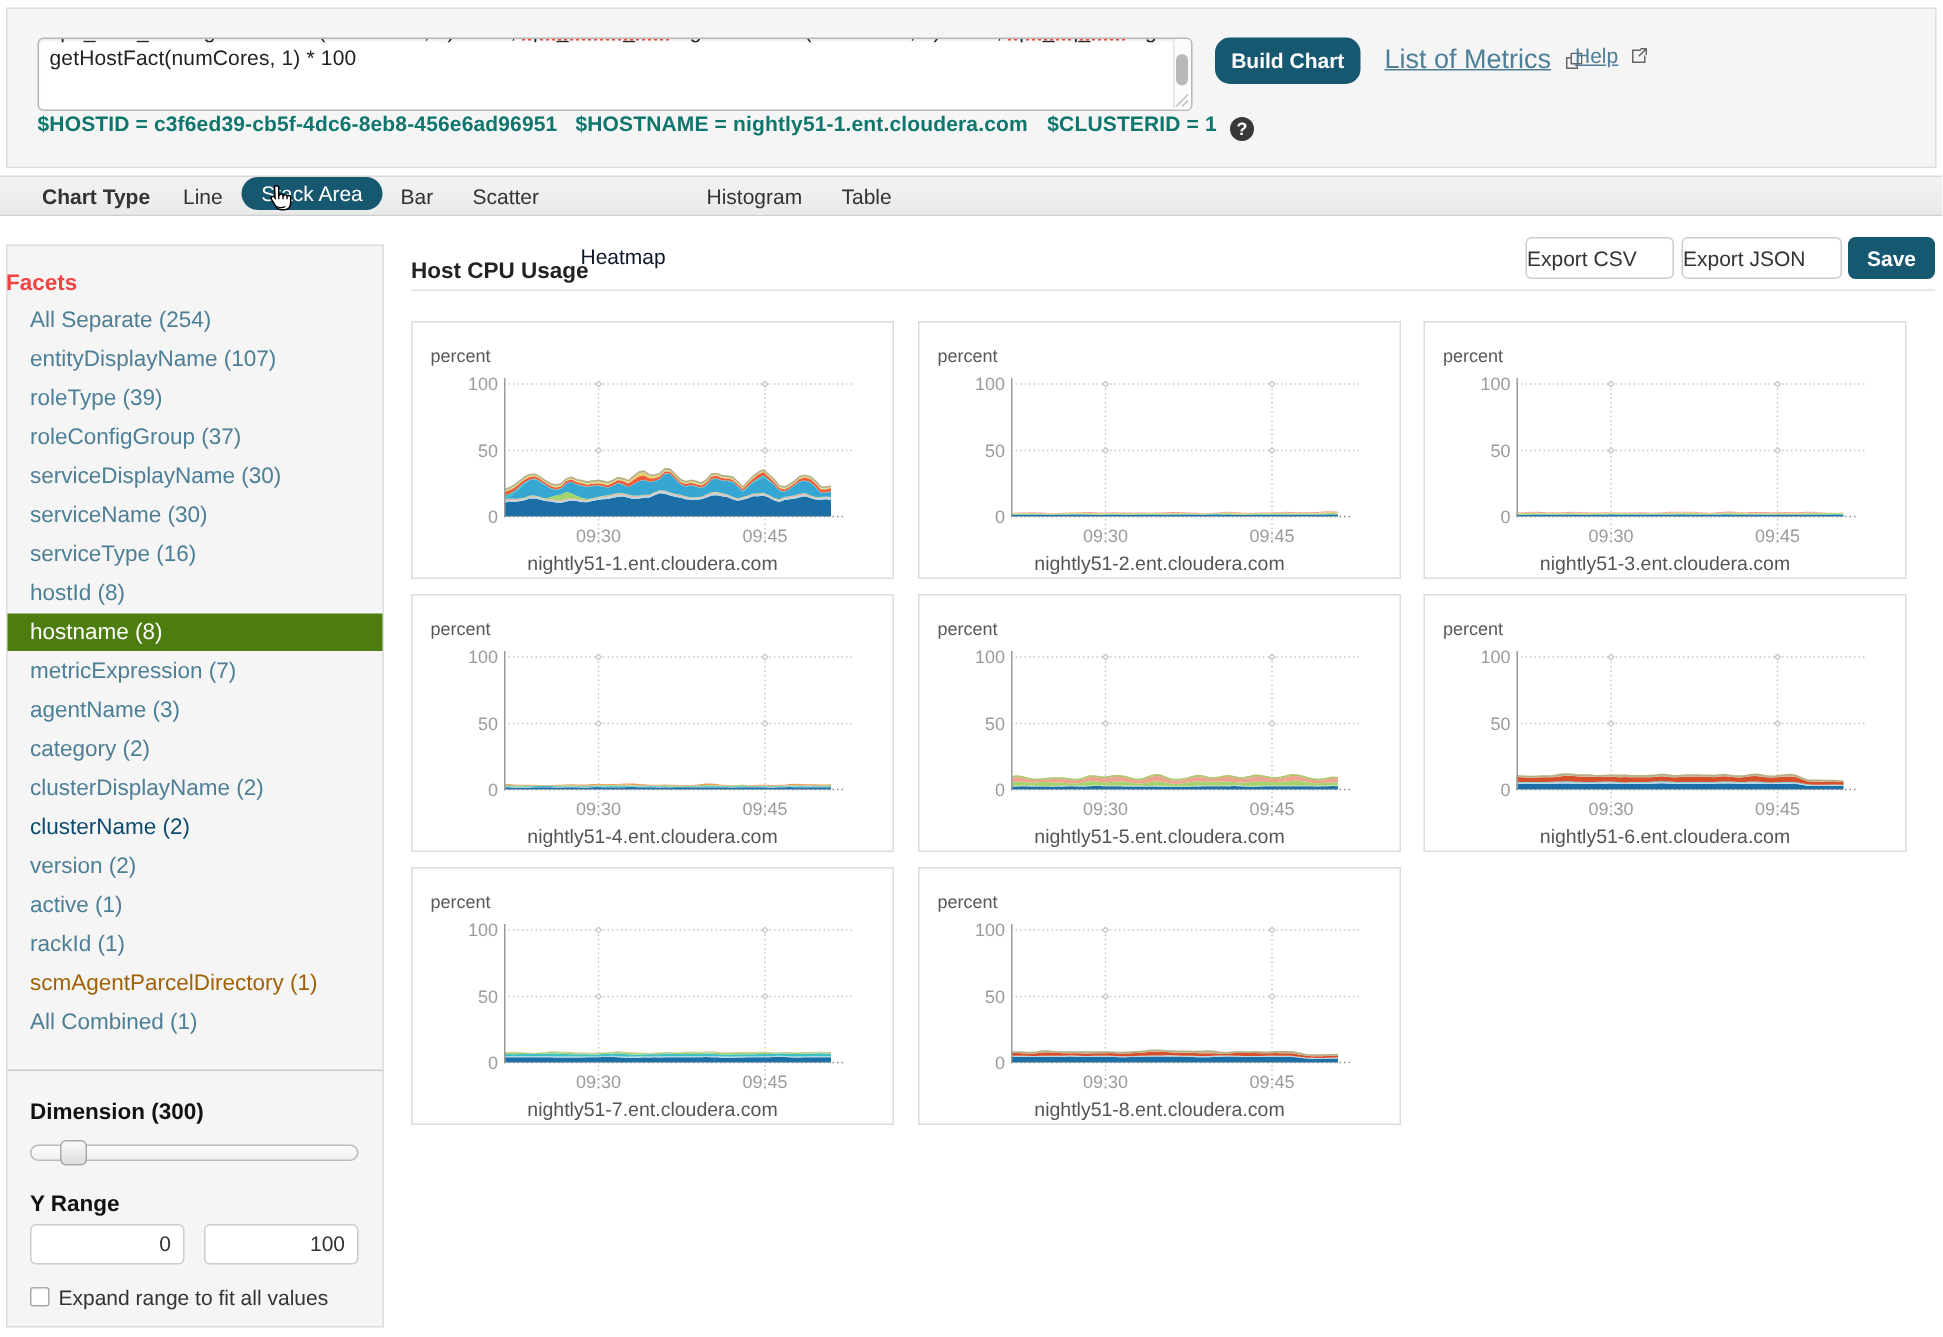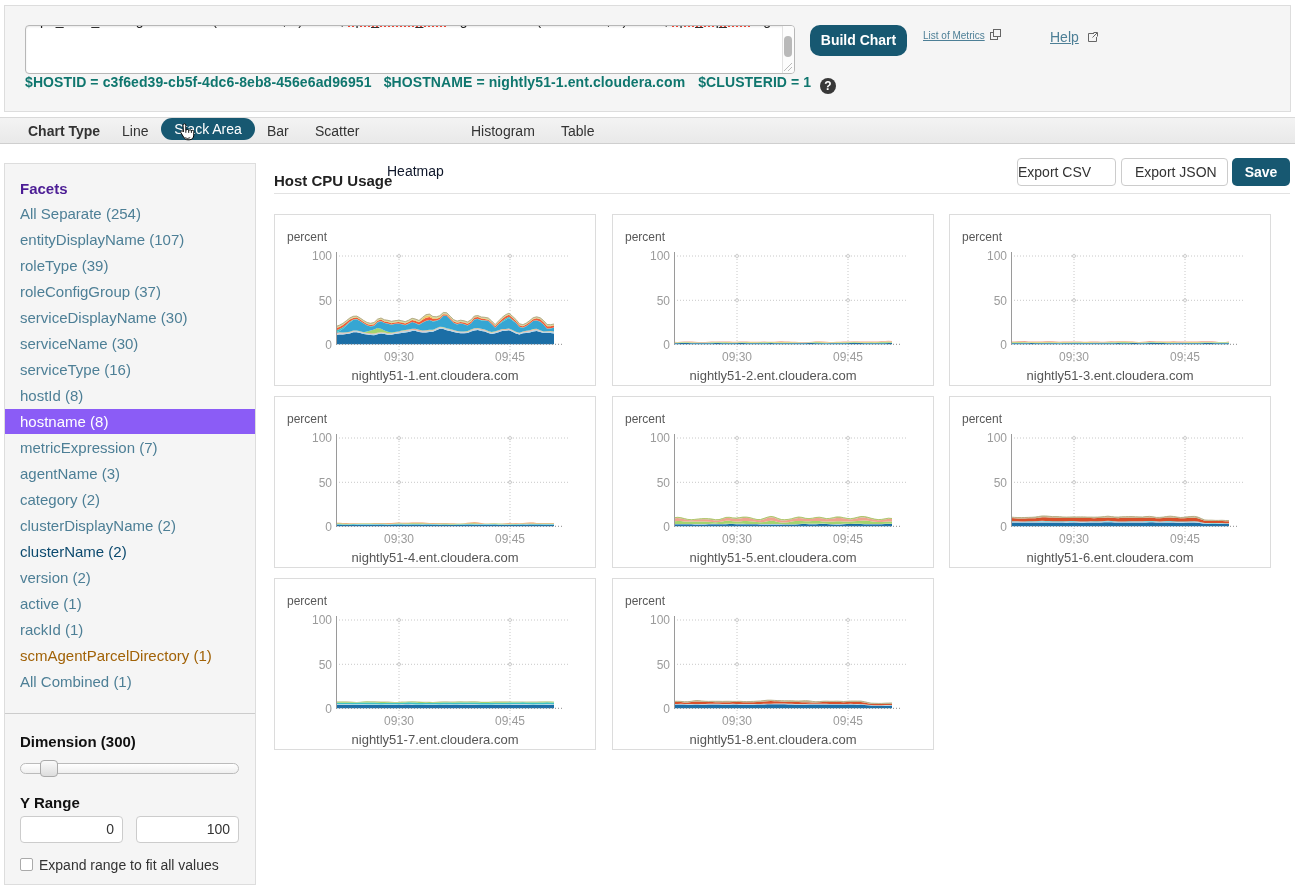--- a/index.html
+++ b/index.html
@@ -10,31 +10,32 @@
 .btn-dark { background:#175871; color:#fff; font-weight:bold; border-radius:5px; text-align:center; }
 .btn-lite { background:#fff; color:#333; border:1px solid #ccc; border-radius:4px; text-align:left; }
 </style></head>
 <body>
 
 <div class="abs" style="left:4px;top:5px;width:1287px;height:107px;background:#f5f5f5;border:1px solid #ddd;"></div>
 
 <div class="abs" style="left:25px;top:25px;width:770px;height:49px;background:#fff;border:1px solid #b7b7b7;border-radius:4px;overflow:hidden;box-shadow:inset 0 1px 2px rgba(0,0,0,0.09);">
   <div style="position:absolute;left:7px;top:-15.5px;width:745px;line-height:18.5px;white-space:nowrap;color:#222;letter-spacing:0.1px;">
     <div>cpu_user_rate / getHostFact(numCores, 1) * 100, <span class="sq">cpu_iowait_rate</span> / getHostFact(numCores, 1) * 100, <span class="sq">cpu_irq_rate</span> / getHostFact(numCo</div>
+    <div>getHostFact(numCores, 1) * 100</div>
   </div>
   <div style="position:absolute;right:0;top:0;width:12px;height:47px;border-left:1px solid #e2e2e2;background:#fcfcfc;"></div>
   <div style="position:absolute;right:2px;top:10px;width:8px;height:21px;background:#b9b9b9;border-radius:4px;"></div>
   <svg width="10" height="10" style="position:absolute;right:1px;bottom:1px;">
       <path d="M9 1 L1 9 M9 5 L5 9" stroke="#bbb" stroke-width="1" fill="none"></path>
     </svg>
 </div>
 
 <div class="abs btn-dark" style="left:810px;top:25px;width:97px;height:31px;line-height:31px;font-size:14px;border-radius:10px;">Build Chart</div>
 
-<div class="abs" style="left:923px;top:29px;font-size:10px;"><a href="#">List of Metrics</a>&nbsp;
+<div class="abs" style="left:923px;top:29px;font-size:18px;"><a href="#">List of Metrics</a>&nbsp;
 <svg width="11" height="11" viewBox="0 0 11 11" style="vertical-align:-1px">
       <rect x="0.5" y="3.5" width="7" height="7" fill="#f5f5f5" stroke="#666"></rect>
       <rect x="3.5" y="0.5" width="7" height="7" fill="#f5f5f5" stroke="#666"></rect>
     </svg></div>
 <div class="abs" style="left:1050px;top:29px;font-size:14px;"><a href="#">Help</a>&nbsp;
 <svg width="11" height="11" viewBox="0 0 11 11" style="vertical-align:-1px">
       <path d="M7 1.5 L1.5 1.5 L1.5 9.5 L9.5 9.5 L9.5 5" fill="none" stroke="#666"></path>
       <path d="M5.5 5.5 L10 1 M6.5 0.5 L10.5 0.5 L10.5 4.5" fill="none" stroke="#666"></path>
     </svg></div>
 
@@ -51,31 +52,31 @@
 <div class="abs" style="left:471px;top:123px;color:#333;">Histogram</div>
 <div class="abs" style="left:561px;top:123px;color:#333;">Table</div>
 
 <svg class="abs" style="left:179px;top:123px;" width="17" height="18" viewBox="0 0 17 18">
 <path d="M5.4 0.8 C6.2 0.8 6.8 1.4 6.8 2.2 L6.8 7.1 L7.3 7.15 C7.45 6.7 7.9 6.4 8.4 6.4 C9.0 6.4 9.5 6.8 9.65 7.35 L10.1 7.4 C10.25 7.0 10.65 6.75 11.1 6.75 C11.7 6.75 12.2 7.15 12.35 7.7 L12.75 7.75 C12.9 7.45 13.25 7.25 13.65 7.25 C14.3 7.25 14.8 7.8 14.8 8.5 L14.75 12.1 C14.7 14.9 13.1 16.8 10.2 16.8 L9.0 16.8 C6.9 16.8 5.8 16.1 4.8 14.4 L2.0 9.9 C1.6 9.2 1.7 8.5 2.3 8.1 C2.9 7.7 3.6 7.9 4.1 8.5 L4.4 8.9 L4.0 2.2 C4.0 1.4 4.6 0.8 5.4 0.8 Z" fill="#fff" stroke="#000" stroke-width="1"></path>
 <path d="M6.8 7.2 L6.85 9.8 M9.65 7.45 L9.7 9.9 M12.35 7.8 L12.4 9.9" stroke="#000" stroke-width="0.9" fill="none"></path>
 <path d="M5.6 14.6 Q8.3 16.3 11.2 14.7" stroke="#000" stroke-width="0.8" fill="none"></path>
 </svg>
 
 <div class="abs" style="left:4px;top:163px;width:252px;height:722px;background:#f5f5f5;border:1px solid #ddd;"></div>
-<div class="abs" style="left:20px;top:180px;font-size:15px;font-weight:bold;color:#4c1d95;">Facets</div>
+<div class="abs" style="left:4px;top:180px;font-size:15px;font-weight:bold;color:#ef4444;">Facets</div>
 <div class="abs" style="left:5px;top:201px;width:250px;height:494px;font-size:15px;">
 <div style="position:absolute;left:15px;top:0px;height:25px;color:#4d7f96;line-height:25px">All Separate (254)</div>
 <div style="position:absolute;left:15px;top:26px;height:25px;color:#4d7f96;line-height:25px">entityDisplayName (107)</div>
 <div style="position:absolute;left:15px;top:52px;height:25px;color:#4d7f96;line-height:25px">roleType (39)</div>
 <div style="position:absolute;left:15px;top:78px;height:25px;color:#4d7f96;line-height:25px">roleConfigGroup (37)</div>
 <div style="position:absolute;left:15px;top:104px;height:25px;color:#4d7f96;line-height:25px">serviceDisplayName (30)</div>
 <div style="position:absolute;left:15px;top:130px;height:25px;color:#4d7f96;line-height:25px">serviceName (30)</div>
 <div style="position:absolute;left:15px;top:156px;height:25px;color:#4d7f96;line-height:25px">serviceType (16)</div>
 <div style="position:absolute;left:15px;top:182px;height:25px;color:#4d7f96;line-height:25px">hostId (8)</div>
-<div style="position:absolute;left:0;top:208px;width:100%;height:25px;background:#8b5cf6;color:#fff;line-height:25px;padding-left:15px;box-sizing:border-box">hostname (8)</div>
+<div style="position:absolute;left:0;top:208px;width:100%;height:25px;background:#4d7c0f;color:#fff;line-height:25px;padding-left:15px;box-sizing:border-box">hostname (8)</div>
 <div style="position:absolute;left:15px;top:234px;height:25px;color:#4d7f96;line-height:25px">metricExpression (7)</div>
 <div style="position:absolute;left:15px;top:260px;height:25px;color:#4d7f96;line-height:25px">agentName (3)</div>
 <div style="position:absolute;left:15px;top:286px;height:25px;color:#4d7f96;line-height:25px">category (2)</div>
 <div style="position:absolute;left:15px;top:312px;height:25px;color:#4d7f96;line-height:25px">clusterDisplayName (2)</div>
 <div style="position:absolute;left:15px;top:338px;height:25px;color:#0c4a6e;line-height:25px">clusterName (2)</div>
 <div style="position:absolute;left:15px;top:364px;height:25px;color:#4d7f96;line-height:25px">version (2)</div>
 <div style="position:absolute;left:15px;top:390px;height:25px;color:#4d7f96;line-height:25px">active (1)</div>
 <div style="position:absolute;left:15px;top:416px;height:25px;color:#4d7f96;line-height:25px">rackId (1)</div>
 <div style="position:absolute;left:15px;top:442px;height:25px;color:#a16207;line-height:25px">scmAgentParcelDirectory (1)</div>
 <div style="position:absolute;left:15px;top:468px;height:25px;color:#4d7f96;line-height:25px">All Combined (1)</div>
@@ -85,21 +86,21 @@
 <div class="abs" style="left:20px;top:763px;width:219px;height:11px;background:linear-gradient(#fff,#efefef);border:1px solid #bbb;border-radius:6px;"></div>
 <div class="abs" style="left:40px;top:760px;width:18px;height:17px;background:linear-gradient(#fafafa,#ddd);border:1px solid #aaa;border-radius:4px;"></div>
 <div class="abs" style="left:20px;top:794px;font-size:15px;font-weight:bold;color:#111;">Y Range</div>
 <div class="abs" style="left:20px;top:816px;width:103px;height:27px;background:#fff;border:1px solid #ccc;border-radius:4px;line-height:25px;text-align:right;padding-right:8px;color:#333;">0</div>
 <div class="abs" style="left:136px;top:816px;width:103px;height:27px;background:#fff;border:1px solid #ccc;border-radius:4px;line-height:25px;text-align:right;padding-right:8px;color:#333;">100</div>
 <div class="abs" style="left:20px;top:858px;width:13px;height:13px;background:#fff;border:1px solid #aaa;border-radius:2px;"></div>
 <div class="abs" style="left:39px;top:857px;color:#333;">Expand range to fit all values</div>
 
 <div class="abs" style="left:274px;top:172px;font-size:15px;font-weight:bold;color:#222;">Host CPU Usage</div>
 <div class="abs btn-lite" style="left:1017px;top:158px;width:99px;height:28px;line-height:26px;">Export CSV</div>
-<div class="abs btn-lite" style="left:1121px;top:158px;width:107px;height:28px;line-height:26px;padding-left:13px;">Export JSON</div>
+<div class="abs btn-lite" style="left:1121px;top:158px;width:107px;height:28px;line-height:26px;">Export JSON</div>
 <div class="abs btn-dark" style="left:1232px;top:158px;width:58px;height:28px;line-height:28px;">Save</div>
 <div class="abs" style="left:274px;top:193px;width:1016px;border-top:1px solid #e2e2e2;"></div>
 
 <div style="position:absolute;left:274px;top:214px;width:322px;height:172px;border:1px solid #dcdcdc;background:#fff">
     <svg width="320" height="170" style="position:absolute;left:0;top:0">
 <line x1="124" y1="41" x2="124" y2="148" stroke="#c8c8c8" stroke-width="1" stroke-dasharray="1,2"></line>
 <line x1="235" y1="41" x2="235" y2="148" stroke="#c8c8c8" stroke-width="1" stroke-dasharray="1,2"></line>
 <line x1="61" y1="41" x2="294" y2="41" stroke="#c8c8c8" stroke-width="1" stroke-dasharray="1,2"></line>
 <line x1="61" y1="85.3" x2="294" y2="85.3" stroke="#c8c8c8" stroke-width="1" stroke-dasharray="1,2"></line>
 <polygon points="61.0,120.1 64.5,119.4 67.9,119.5 71.4,119.1 74.8,118.5 78.3,117.3 81.8,117.3 85.2,118.1 88.7,119.0 92.1,119.4 95.6,120.0 99.1,120.2 102.5,119.3 106.0,118.6 109.4,119.0 112.9,119.7 116.4,119.8 119.8,119.0 123.3,118.4 126.7,117.9 130.2,117.6 133.7,116.9 137.1,116.1 140.6,116.0 144.0,116.9 147.5,117.6 151.0,117.4 154.4,116.9 157.9,116.7 161.3,115.2 164.8,113.8 168.3,114.1 171.7,115.3 175.2,116.1 178.7,116.9 182.1,117.8 185.6,118.2 189.0,118.2 192.5,117.9 196.0,116.6 199.4,115.4 202.9,115.1 206.3,115.9 209.8,116.4 213.3,117.9 216.7,118.9 220.2,118.2 223.6,117.2 227.1,115.9 230.6,115.8 234.0,115.3 237.5,116.7 240.9,118.5 244.4,119.6 247.9,118.3 251.3,117.9 254.8,117.5 258.2,116.5 261.7,115.9 265.2,117.0 268.6,118.0 272.1,118.1 275.5,117.9 279.0,118.4 279.0,129.3 275.5,129.3 272.1,129.3 268.6,129.3 265.2,129.3 261.7,129.3 258.2,129.3 254.8,129.3 251.3,129.3 247.9,129.3 244.4,129.3 240.9,129.3 237.5,129.3 234.0,129.3 230.6,129.3 227.1,129.3 223.6,129.3 220.2,129.3 216.7,129.3 213.3,129.3 209.8,129.3 206.3,129.3 202.9,129.3 199.4,129.3 196.0,129.3 192.5,129.3 189.0,129.3 185.6,129.3 182.1,129.3 178.7,129.3 175.2,129.3 171.7,129.3 168.3,129.3 164.8,129.3 161.3,129.3 157.9,129.3 154.4,129.3 151.0,129.3 147.5,129.3 144.0,129.3 140.6,129.3 137.1,129.3 133.7,129.3 130.2,129.3 126.7,129.3 123.3,129.3 119.8,129.3 116.4,129.3 112.9,129.3 109.4,129.3 106.0,129.3 102.5,129.3 99.1,129.3 95.6,129.3 92.1,129.3 88.7,129.3 85.2,129.3 81.8,129.3 78.3,129.3 74.8,129.3 71.4,129.3 67.9,129.3 64.5,129.3 61.0,129.3" fill="#1b6ea6"></polygon>

